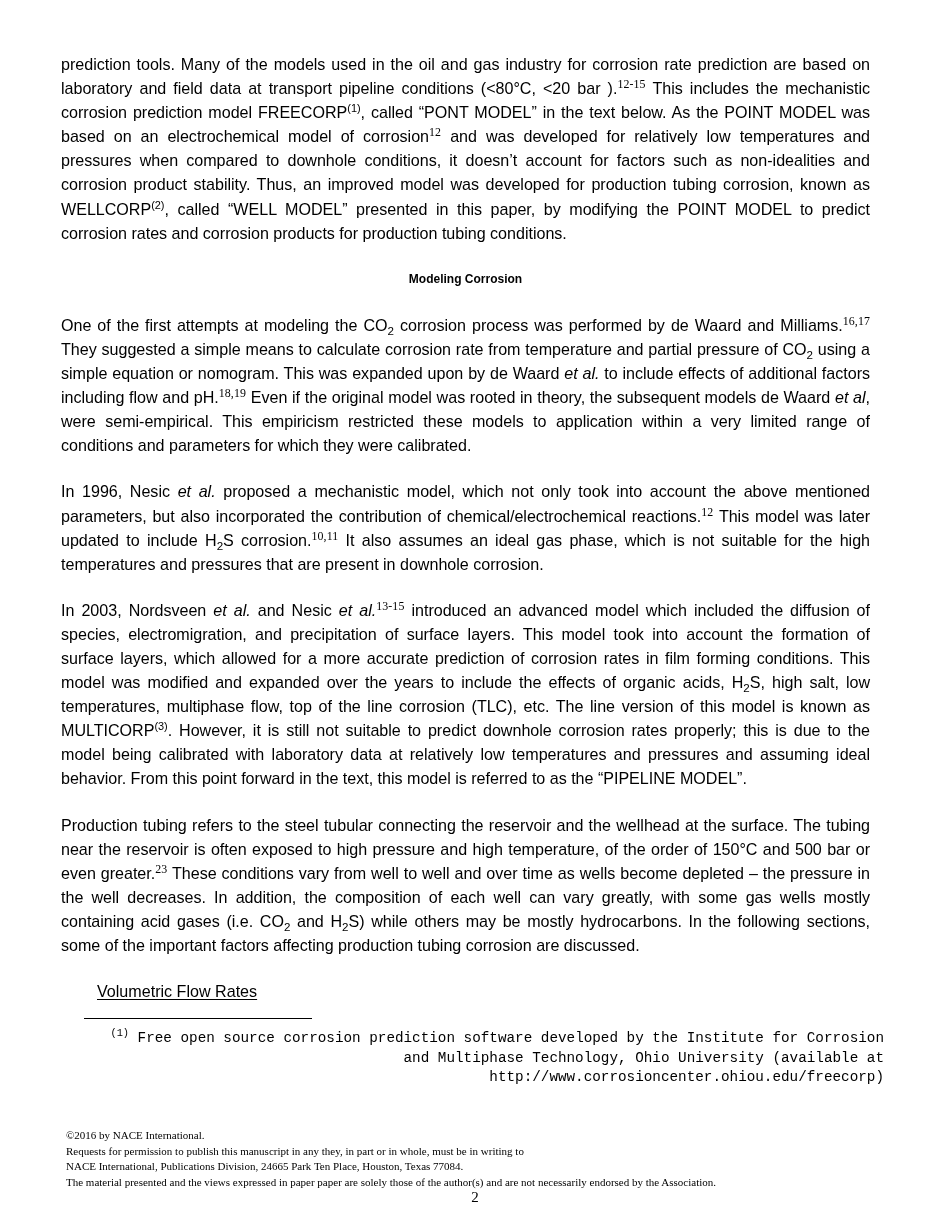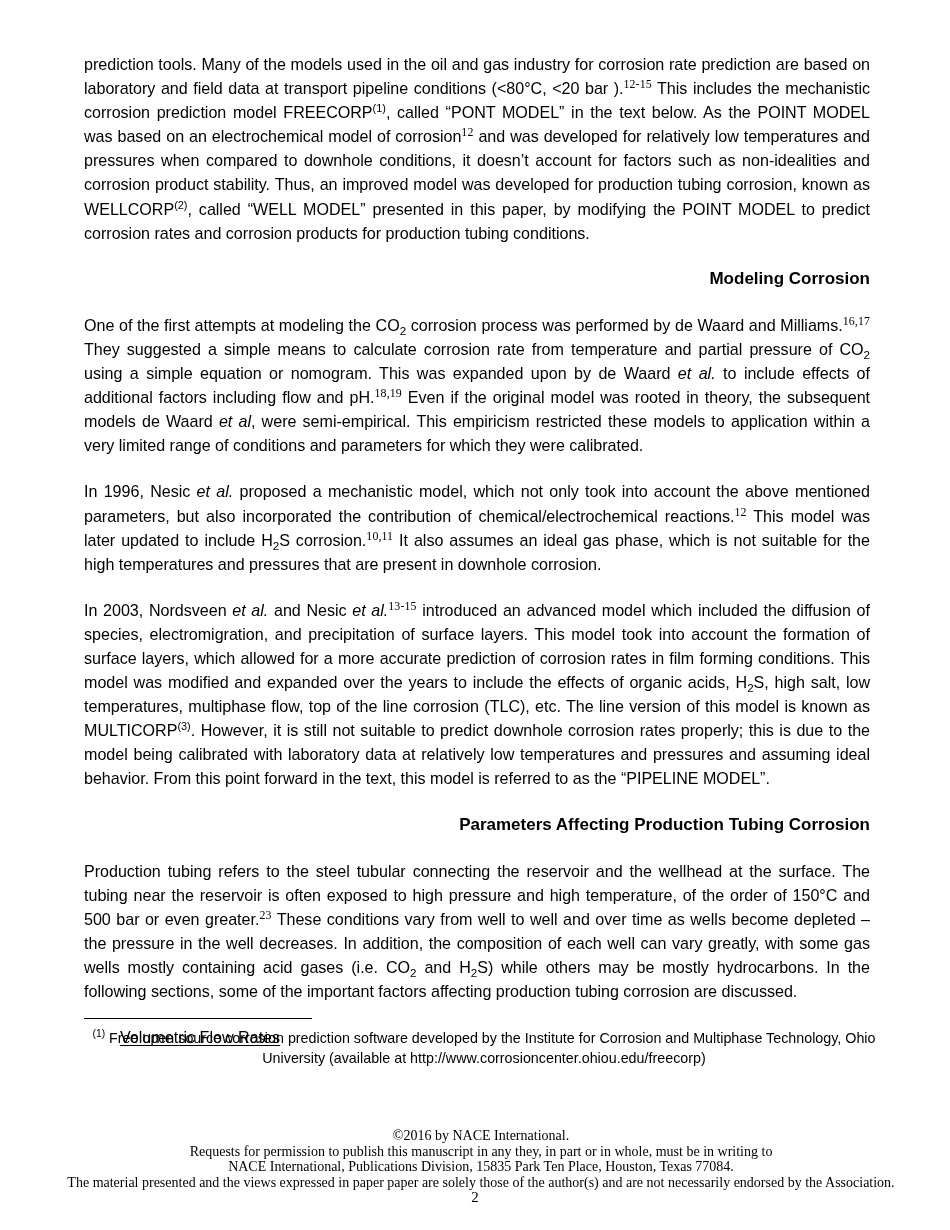--- a/index.html
+++ b/index.html
@@ -17,43 +17,43 @@
     -webkit-font-smoothing: antialiased;
   }
 
   .page {
     position: absolute;
     left: 0;
     top: 0;
     width: 950px;
     height: 1230px;
     box-sizing: border-box;
-    padding: 52px 80px 0 84px;
+    padding: 52px 80px 0 61px;
   }
 
   
   .body-text {
     font-family: "Liberation Sans", sans-serif;
     font-size: 16.1px;
     line-height: 24.1px;
     text-align: justify;
     text-justify: inter-word;
     margin: 0 0 22px 0;
     letter-spacing: -0.02px;
   }
   .body-text:last-child { margin-bottom: 0; }
 
   
   .heading-bold {
     font-family: "Liberation Sans", sans-serif;
-    font-size: 17px;
+    font-size: 12px;
     font-weight: bold;
     line-height: 24.1px;
     margin: 0 0 22px 0;
-    text-align: right;
+    text-align: center;
   }
   .heading-underline {
     font-family: "Liberation Sans", sans-serif;
     font-size: 16.1px;
     font-weight: normal;
     line-height: 24.1px;
     margin: 0;
     padding-left: 36px;
     text-align: left;
   }
@@ -91,47 +91,47 @@
     top: 1018px;
     width: 800px;
   }
   .footnote-rule {
     width: 228px;
     height: 0;
     border-top: 1.3px solid #000;
     margin: 0 0 10px 0;
   }
   .footnotes {
-    font-family: Liberation Sans, sans-serif;
+    font-family: Liberation Mono, monospace;
     font-size: 14.3px;
     line-height: 19.6px;
-    text-align: center;
+    text-align: right;
   }
   .footnotes p { margin: 0; }
   .footnotes sup {
     font-size: 0.72em;
     vertical-align: super;
     line-height: 0;
   }
   .footnotes sub {
     font-size: 0.72em;
     vertical-align: sub;
     line-height: 0;
   }
 
   
   .copyright-zone {
     position: absolute;
     left: 66px;
     top: 1128px;
     width: 830px;
     font-family: "Liberation Serif", serif;
-    font-size: 14px;
+    font-size: 11px;
     line-height: 15.6px;
-    text-align: center;
+    text-align: left;
   }
   .copyright-zone p { margin: 0; }
 
   
   .page-number {
     position: absolute;
     left: 0;
     top: 1188px;
     width: 950px;
     text-align: center;
@@ -148,35 +148,34 @@
   <p class="body-text">prediction tools. Many of the models used in the oil and gas industry for corrosion rate prediction are based on laboratory and field data at transport pipeline conditions (&lt;80°C, &lt;20 bar ).<sup class="ref">12-15</sup> This includes the mechanistic corrosion prediction model FREECORP<sup class="note">(1)</sup>, called “PONT MODEL” in the text below. As the POINT MODEL was based on an electrochemical model of corrosion<sup class="ref">12</sup> and was developed for relatively low temperatures and pressures when compared to downhole conditions, it doesn’t account for factors such as non-idealities and corrosion product stability. Thus, an improved model was developed for production tubing corrosion, known as WELLCORP<sup class="note">(2)</sup>, called “WELL MODEL” presented in this paper, by modifying the POINT MODEL to predict corrosion rates and corrosion products for production tubing conditions.</p>
 
   <p class="heading-bold">Modeling Corrosion</p>
 
   <p class="body-text">One of the first attempts at modeling the CO<sub class="chem">2</sub> corrosion process was performed by de Waard and Milliams.<sup class="ref">16,17</sup> They suggested a simple means to calculate corrosion rate from temperature and partial pressure of CO<sub class="chem">2</sub> using a simple equation or nomogram. This was expanded upon by de Waard <i class="ital">et al.</i> to include effects of additional factors including flow and pH.<sup class="ref">18,19</sup> Even if the original model was rooted in theory, the subsequent models de Waard <i class="ital">et al</i>, were semi-empirical. This empiricism restricted these models to application within a very limited range of conditions and parameters for which they were calibrated.</p>
 
   <p class="body-text">In 1996, Nesic <i class="ital">et al.</i> proposed a mechanistic model, which not only took into account the above mentioned parameters, but also incorporated the contribution of chemical/electrochemical reactions.<sup class="ref">12</sup> This model was later updated to include H<sub class="chem">2</sub>S corrosion.<sup class="ref">10,11</sup> It also assumes an ideal gas phase, which is not suitable for the high temperatures and pressures that are present in downhole corrosion.</p>
 
   <p class="body-text">In 2003, Nordsveen <i class="ital">et al.</i> and Nesic <i class="ital">et al.</i><sup class="ref">13-15</sup> introduced an advanced model which included the diffusion of species, electromigration, and precipitation of surface layers. This model took into account the formation of surface layers, which allowed for a more accurate prediction of corrosion rates in film forming conditions. This model was modified and expanded over the years to include the effects of organic acids, H<sub class="chem">2</sub>S, high salt, low temperatures, multiphase flow, top of the line corrosion (TLC), etc. The line version of this model is known as MULTICORP<sup class="note">(3)</sup>. However, it is still not suitable to predict downhole corrosion rates properly; this is due to the model being calibrated with laboratory data at relatively low temperatures and pressures and assuming ideal behavior. From this point forward in the text, this model is referred to as the “PIPELINE MODEL”.</p>
 
-  <p class="heading-bold">Parameters Affecting Production Tubing Corrosion</p>
 
   <p class="body-text">Production tubing refers to the steel tubular connecting the reservoir and the wellhead at the surface. The tubing near the reservoir is often exposed to high pressure and high temperature, of the order of 150°C and 500 bar or even greater.<sup class="ref">23</sup> These conditions vary from well to well and over time as wells become depleted – the pressure in the well decreases. In addition, the composition of each well can vary greatly, with some gas wells mostly containing acid gases (i.e. CO<sub class="chem">2</sub> and H<sub class="chem">2</sub>S) while others may be mostly hydrocarbons. In the following sections, some of the important factors affecting production tubing corrosion are discussed.</p>
 
   <p class="heading-underline"><span class="ul-inner">Volumetric Flow Rates</span></p>
 
 </div>
 
 <div class="footnote-zone">
   <div class="footnote-rule"></div>
   <div class="footnotes">
       <p><sup>(1)</sup> Free open source corrosion prediction software developed by the Institute for Corrosion and Multiphase Technology, Ohio University (available at http://www.corrosioncenter.ohiou.edu/freecorp)</p>
     </div>
 </div>
 
 <div class="copyright-zone">
     <p>©2016 by NACE International.</p>
     <p>Requests for permission to publish this manuscript in any they, in part or in whole, must be in writing to</p>
-    <p>NACE International, Publications Division, 15835 Park Ten Place, Houston, Texas 77084.</p>
+    <p>NACE International, Publications Division, 24665 Park Ten Place, Houston, Texas 77084.</p>
     <p>The material presented and the views expressed in paper paper are solely those of the author(s) and are not necessarily endorsed by the Association.</p>
   </div>
 
 <div class="page-number">2</div>
 
 </body></html>

